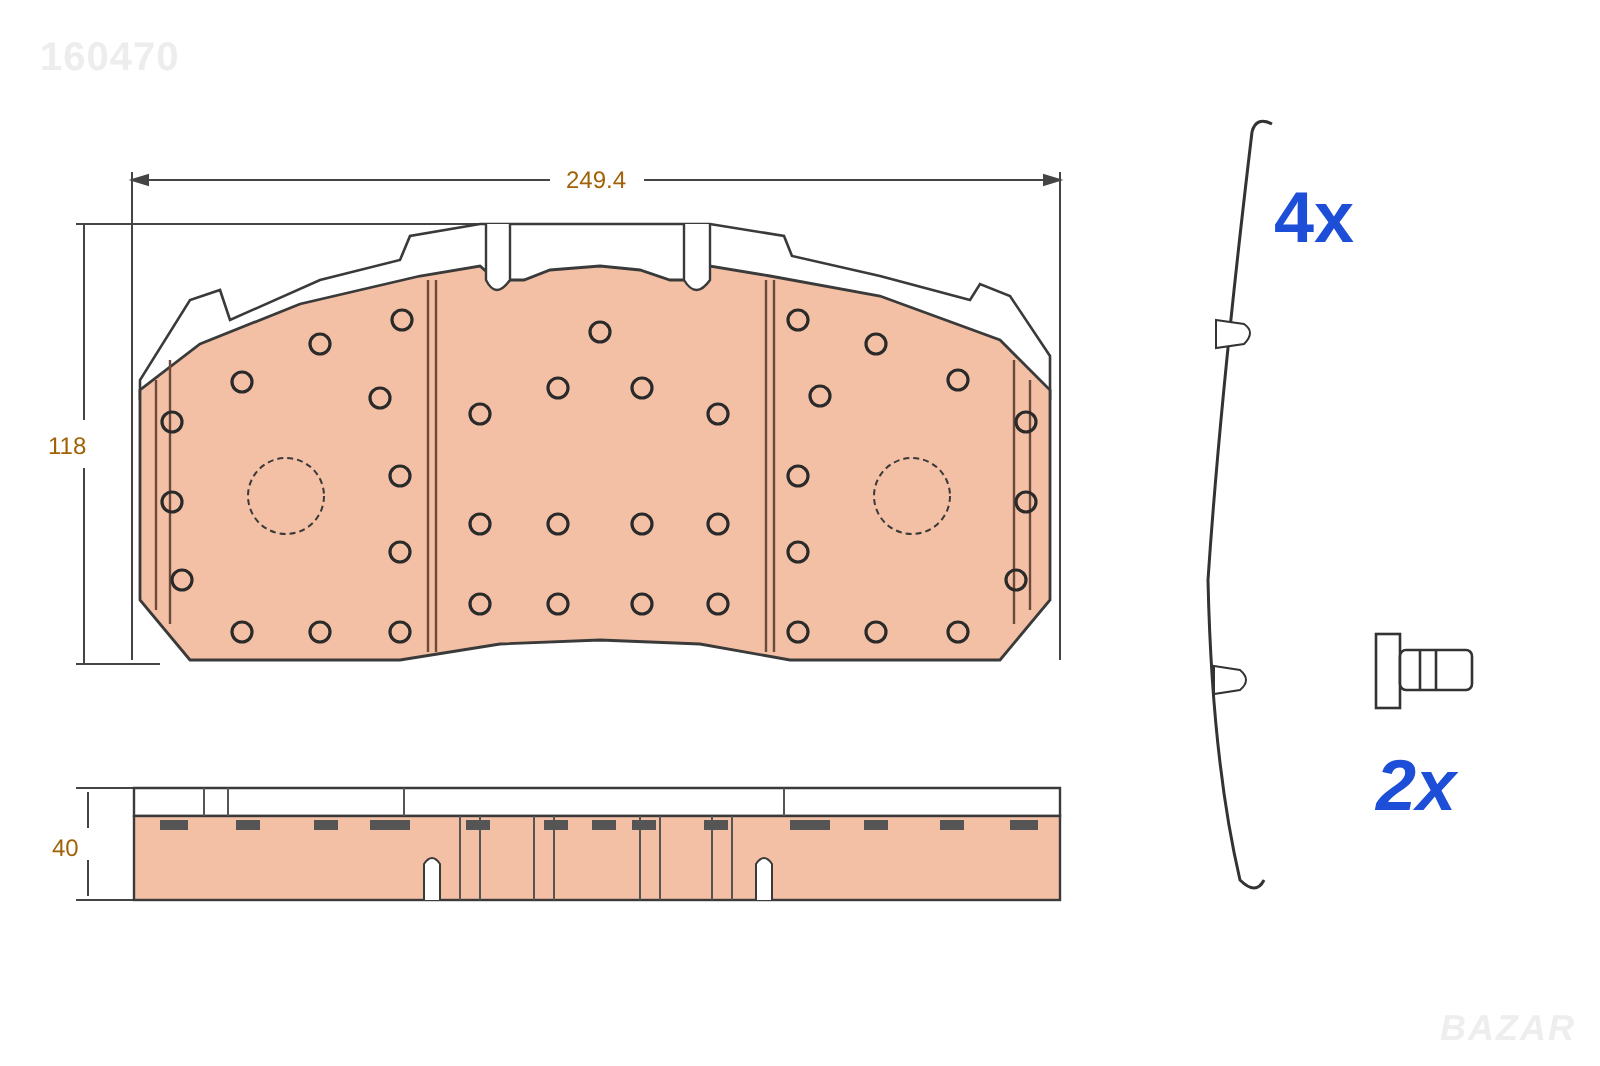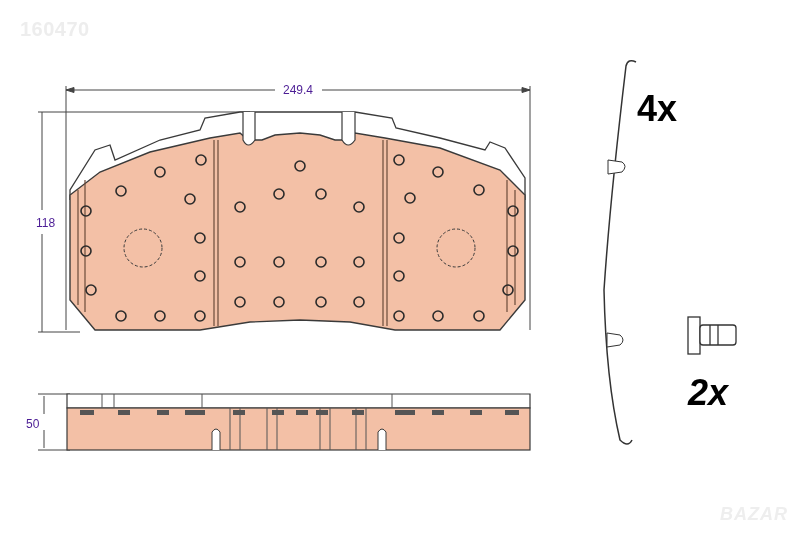--- a/index.html
+++ b/index.html
@@ -1,21 +1,21 @@
 <!DOCTYPE html>
 <html><head>
 <meta charset="utf-8">
 <style>
   html,body{margin:0;padding:0;background:#ffffff;}
   body{width:800px;height:533px;position:relative;overflow:hidden;font-family:"Liberation Sans",sans-serif;}
   .wm{position:absolute;left:20px;top:18px;font-size:20px;font-weight:bold;color:#ededed;letter-spacing:0.5px;}
   .wm2{position:absolute;right:12px;bottom:8px;font-size:18px;font-weight:bold;color:#eeeeee;font-style:italic;letter-spacing:1px;}
   svg{position:absolute;left:0;top:0;}
-  .qty{position:absolute;font-size:36px;font-weight:bold;color:#000000;}
-  .dim{position:absolute;font-size:12px;color:#4c1d95;}
+  .qty{position:absolute;font-size:36px;font-weight:bold;color:#1d4ed8;}
+  .dim{position:absolute;font-size:12px;color:#a16207;}
 </style>
 </head>
 <body>
 
 <div class="wm">160470</div>
 <div class="wm2">BAZAR</div>
 
 <svg width="800" height="533" viewBox="0 0 800 533">
 
   <g stroke="#444" stroke-width="1" fill="none">
@@ -143,17 +143,17 @@
 
   <g fill="#fff" stroke="#333" stroke-width="1.3">
     <rect x="688" y="317" width="12" height="37"></rect>
     <rect x="700" y="325" width="36" height="20" rx="3"></rect>
     <line x1="710" y1="325" x2="710" y2="345"></line>
       <line x1="718" y1="325" x2="718" y2="345"></line>
   </g>
 </svg>
 
 <div class="dim" style="left:283px;top:83px;">249.4</div>
-<div class="dim" style="left:36px;top:216px;">118</div>
-<div class="dim" style="left:26px;top:417px;">50</div>
+<div class="dim" style="left:24px;top:216px;">118</div>
+<div class="dim" style="left:26px;top:417px;">40</div>
 
 <div class="qty" style="left:637px;top:88px;">4x</div>
 <div class="qty" style="left:688px;top:372px;font-style:italic;">2x</div>
 
 </body></html>

